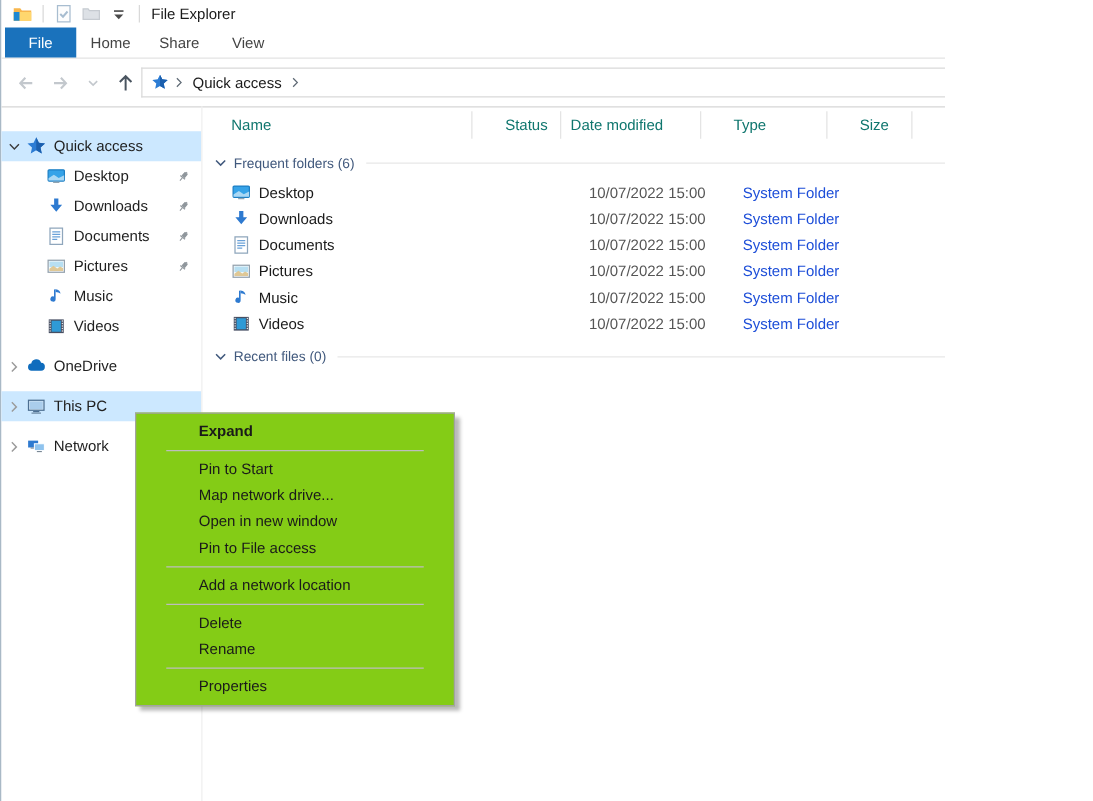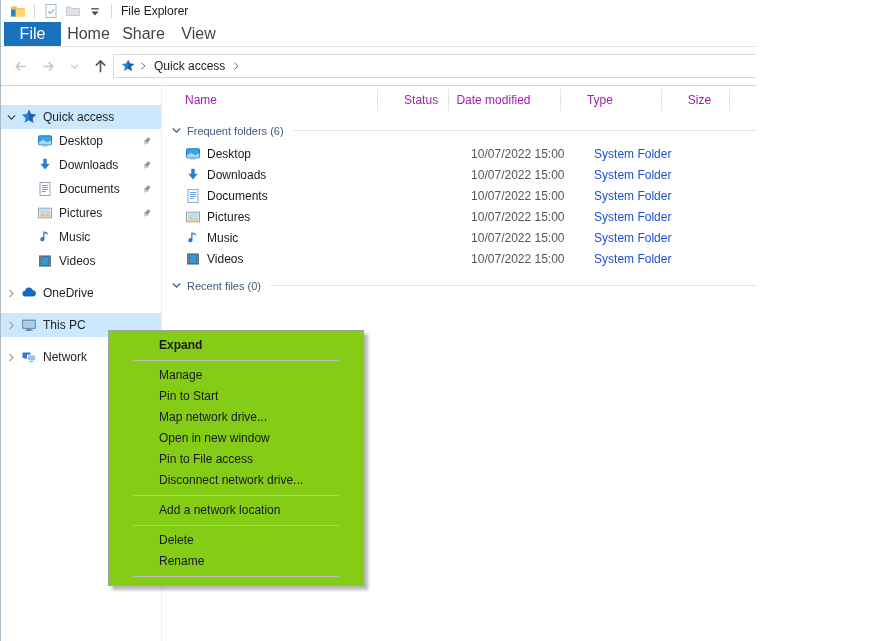--- a/index.html
+++ b/index.html
@@ -9,21 +9,21 @@
   
   .titlebar{height:22px;display:flex;align-items:center;padding-left:6px;font-size:12px;color:#1a1a1a}
   .ic{display:inline-flex}
   .ic svg{width:16px;height:16px;display:block}
   .qat{margin:0 3px}
   .tsep{width:1px;height:14px;background:#d9d9d9;margin:0 5px;flex:none}
   .title-text{margin-left:4px}
 
   
   .tabsrow{height:24px;display:flex;border-bottom:1px solid #e3e3e3;padding-left:3px}
-  .tab{width:55px;text-align:center;line-height:24px;font-size:16px;color:#444}
+  .tab{width:55px;text-align:center;line-height:24px;font-size:12px;color:#444}
   .tab.active{background:#1a72bc;color:#fff;width:57px}
 
   
   .navbar{height:38px;position:relative;border-bottom:1px solid #d6d6d6;display:flex;align-items:center}
   .navic{margin-left:11px;display:inline-flex}
   .navic svg{width:17px;height:17px;display:block}
   .navic.small svg{width:13px;height:13px}
   .addressbar{position:absolute;left:112px;right:0;top:7px;height:24px;border:1px solid #d9d9d9;border-right:none;display:flex;align-items:center;padding-left:7px;font-size:12px;color:#1a1a1a;box-sizing:border-box}
   .addressbar .ic svg{width:14px;height:14px}
   .bc-chev{display:inline-flex;margin:0 2px}
@@ -40,21 +40,21 @@
   .side-row.gap{margin-top:8px}
   .side-row .chev{width:16px;flex:none;display:inline-flex}
   .side-row .chev svg{width:13px;height:13px}
   .side-row .ic{margin-right:6px}
   .side-row .pin{margin-left:auto;margin-right:8px;display:inline-flex}
   .side-row .pin svg{width:13px;height:13px}
 
   .content{flex:1;border-left:1px solid #f0f0f0;position:relative;min-width:0}
 
   
-  .colhdrs{height:29px;display:flex;align-items:center;padding-left:8px;font-size:12px;color:#a21caf}
+  .colhdrs{height:29px;display:flex;align-items:center;padding-left:8px;font-size:12px;color:#0f766e}
   .col{height:22px;display:flex;align-items:center;box-sizing:border-box;padding-left:26px}
   .col + .col{border-left:1px solid #e4e4e4}
   .col.c-name{width:262px;padding-left:15px}
   .col.c-status{width:84px}
   .col.c-date{width:141px;padding-left:7px}
   .col.c-type{width:122px}
   .col.c-size{width:80px}
   .col.c-fill{flex:1}
 
   
@@ -462,26 +462,25 @@
             <span class="lbl">Recent files (0)</span>
             <div class="grp-rule"></div>
           </div>
         </div>
     </div>
   </div>
 
   <div class="ctxmenu">
       <div class="menu-item bold">Expand</div>
       <div class="menu-sep"></div>
-      <div class="menu-item">Manage</div>
       <div class="menu-item">Pin to Start</div>
       <div class="menu-item">Map network drive...</div>
       <div class="menu-item">Open in new window</div>
       <div class="menu-item">Pin to File access</div>
-      <div class="menu-item">Disconnect network drive...</div>
       <div class="menu-sep"></div>
       <div class="menu-item">Add a network location</div>
       <div class="menu-sep"></div>
       <div class="menu-item">Delete</div>
       <div class="menu-item">Rename</div>
       <div class="menu-sep"></div>
+      <div class="menu-item">Properties</div>
     </div>
 </div>
 
 </body></html>

